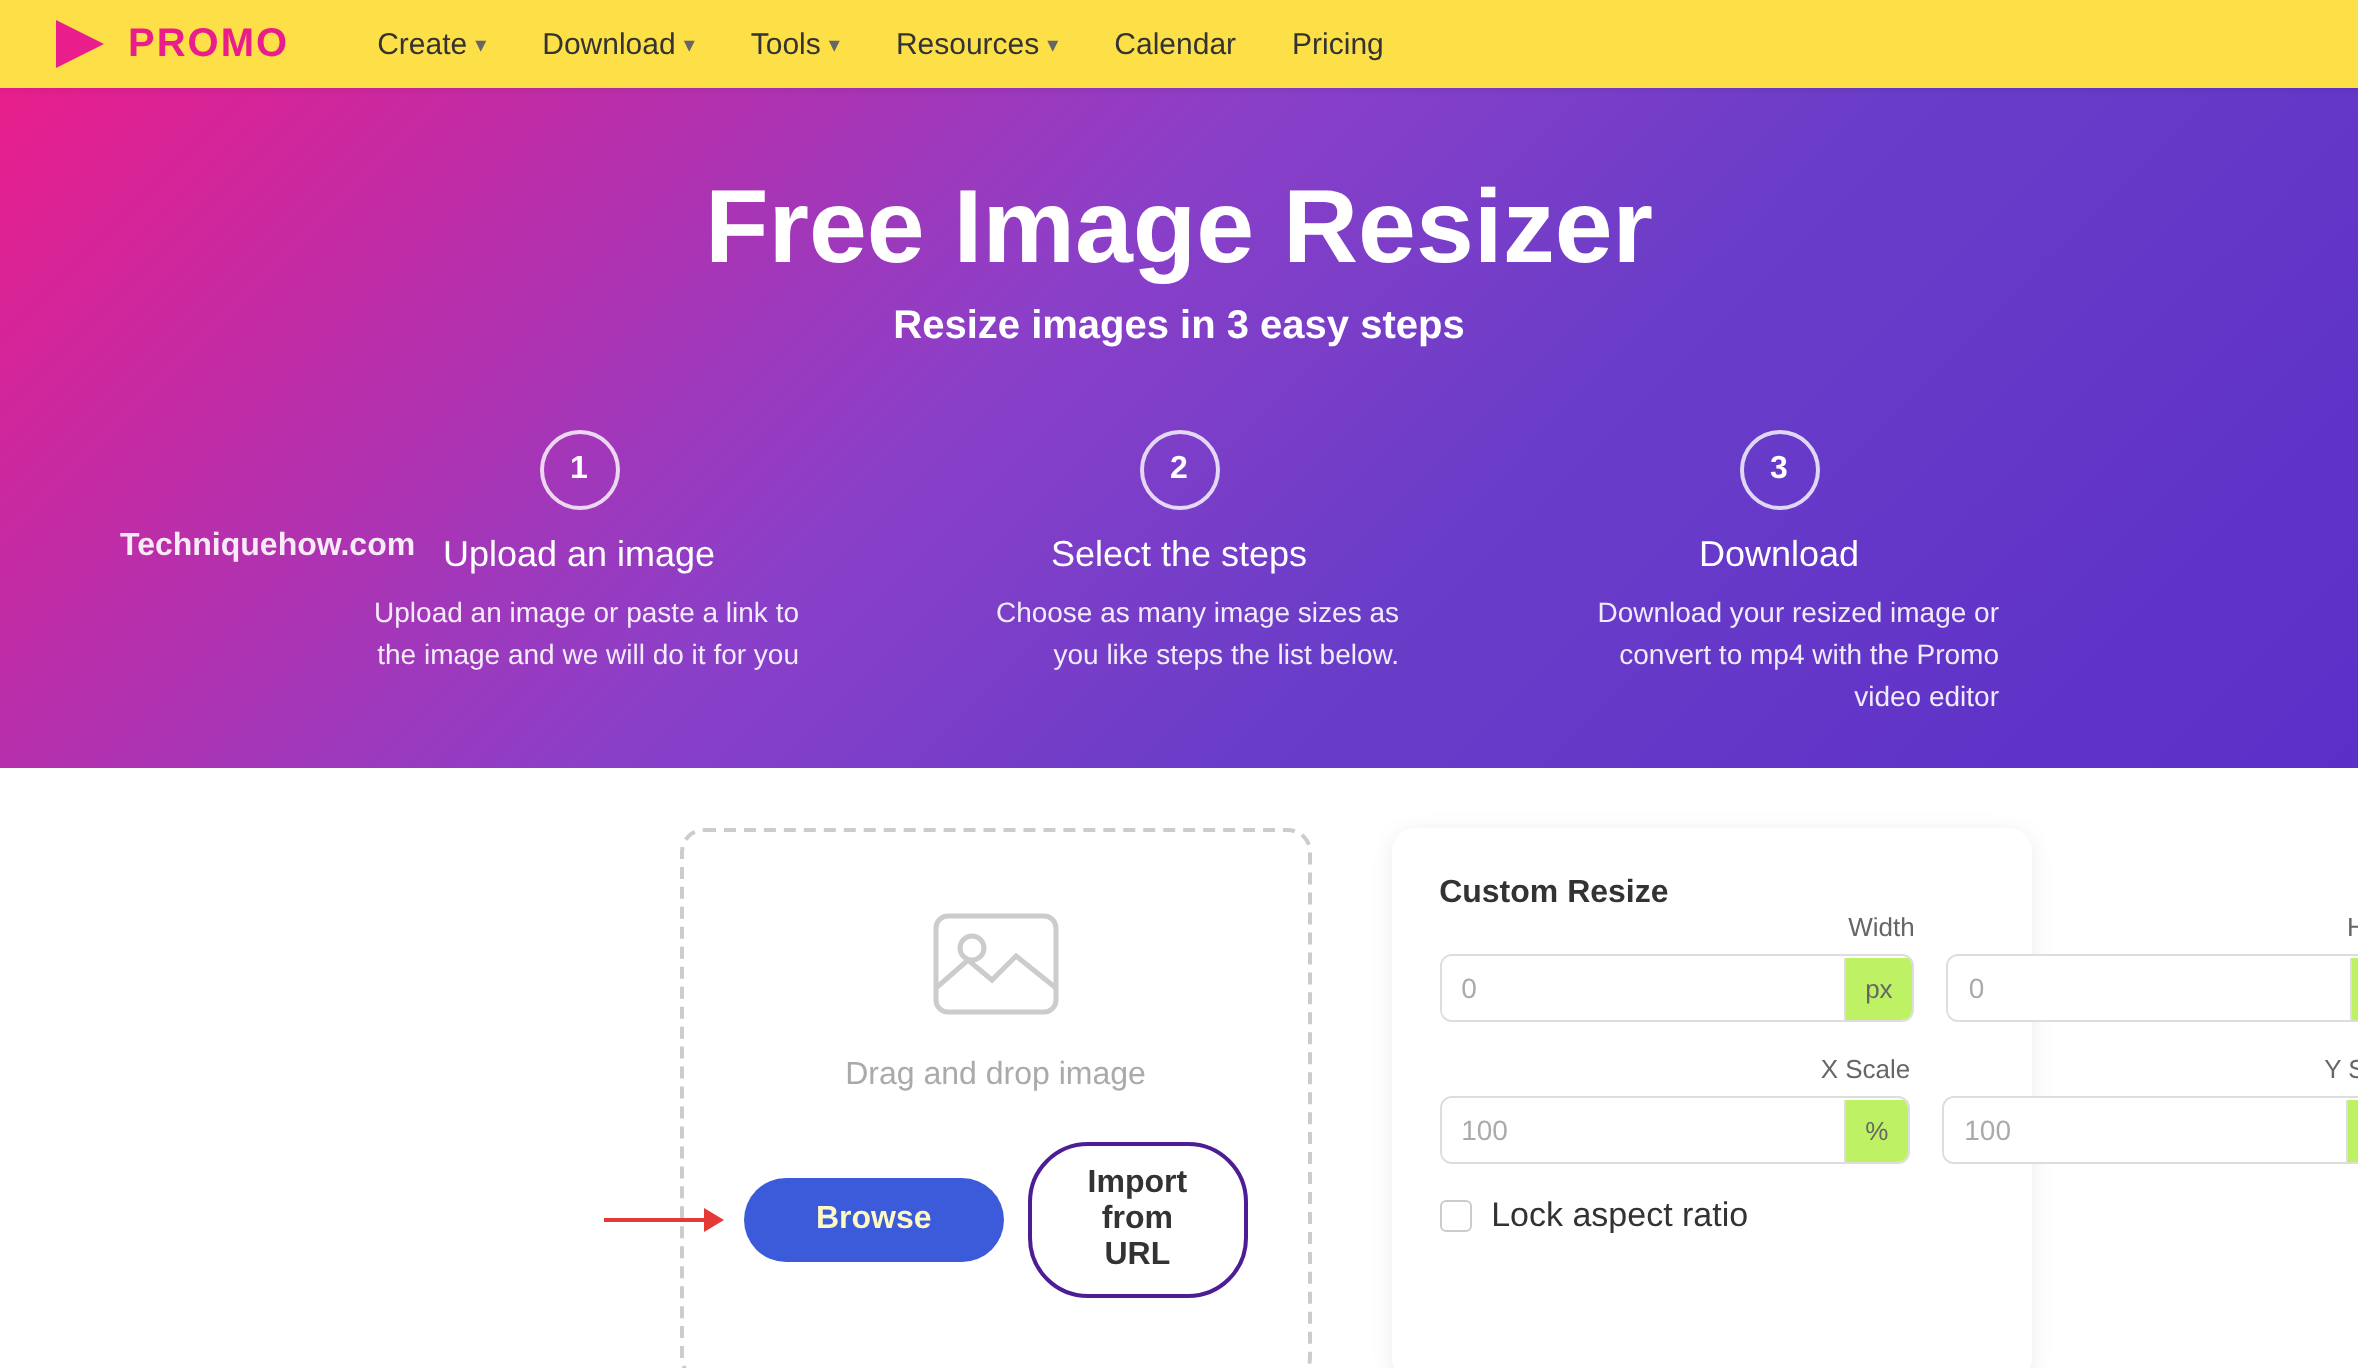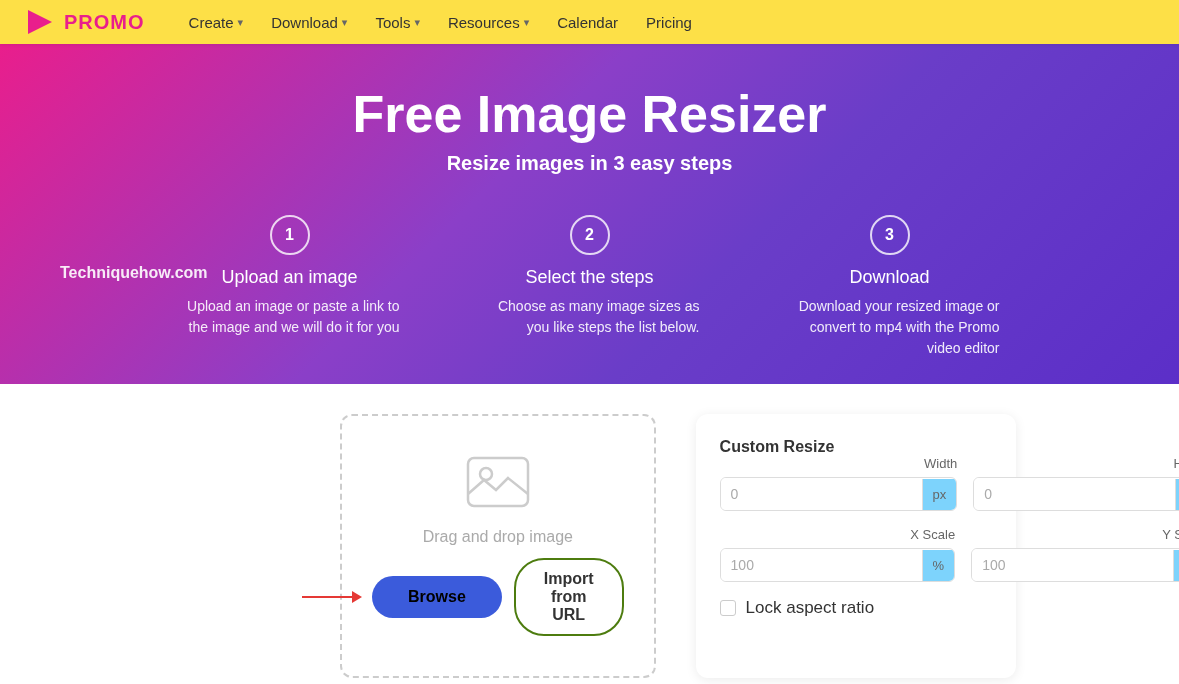--- a/index.html
+++ b/index.html
@@ -144,21 +144,21 @@
       padding: 40px 30px;
       background: #fff;
       min-height: 260px;
     }
     .upload-icon {
       margin-bottom: 16px;
     }
     .drag-text {
       font-size: 16px;
       color: #aaa;
-      margin-bottom: 12px;
+      margin-bottom: 24px;
     }
     .upload-buttons {
       display: flex;
       gap: 12px;
       align-items: center;
       position: relative;
     }
     .arrow-indicator {
       position: absolute;
       left: -70px;
@@ -174,32 +174,32 @@
     }
     .arrow-head {
       width: 0;
       height: 0;
       border-top: 6px solid transparent;
       border-bottom: 6px solid transparent;
       border-left: 10px solid #e53935;
     }
     .btn-browse {
       background: #3b5bdb;
-      color: #000000;
+      color: #fef9c3;
       border: none;
       border-radius: 30px;
       padding: 12px 36px;
       font-size: 16px;
       font-weight: 600;
       cursor: pointer;
     }
     .btn-import {
       background: #fff;
       color: #333;
-      border: 2px solid #4d7c0f;
+      border: 2px solid #4c1d95;
       border-radius: 30px;
       padding: 10px 28px;
       font-size: 16px;
       font-weight: 600;
       cursor: pointer;
     }
 
     
     .resize-panel {
       width: 320px;
@@ -240,21 +240,21 @@
       outline: none;
       padding: 8px 10px;
       font-size: 14px;
       color: #aaa;
       background: #fff;
     }
     .resize-unit {
       padding: 8px 10px;
       font-size: 13px;
       color: #666;
-      background: #7dd3fc;
+      background: #bef264;
       border-left: 1px solid #ddd;
     }
     .lock-row {
       display: flex;
       align-items: center;
       gap: 10px;
       margin-top: 8px;
     }
     .lock-checkbox {
       width: 16px;

